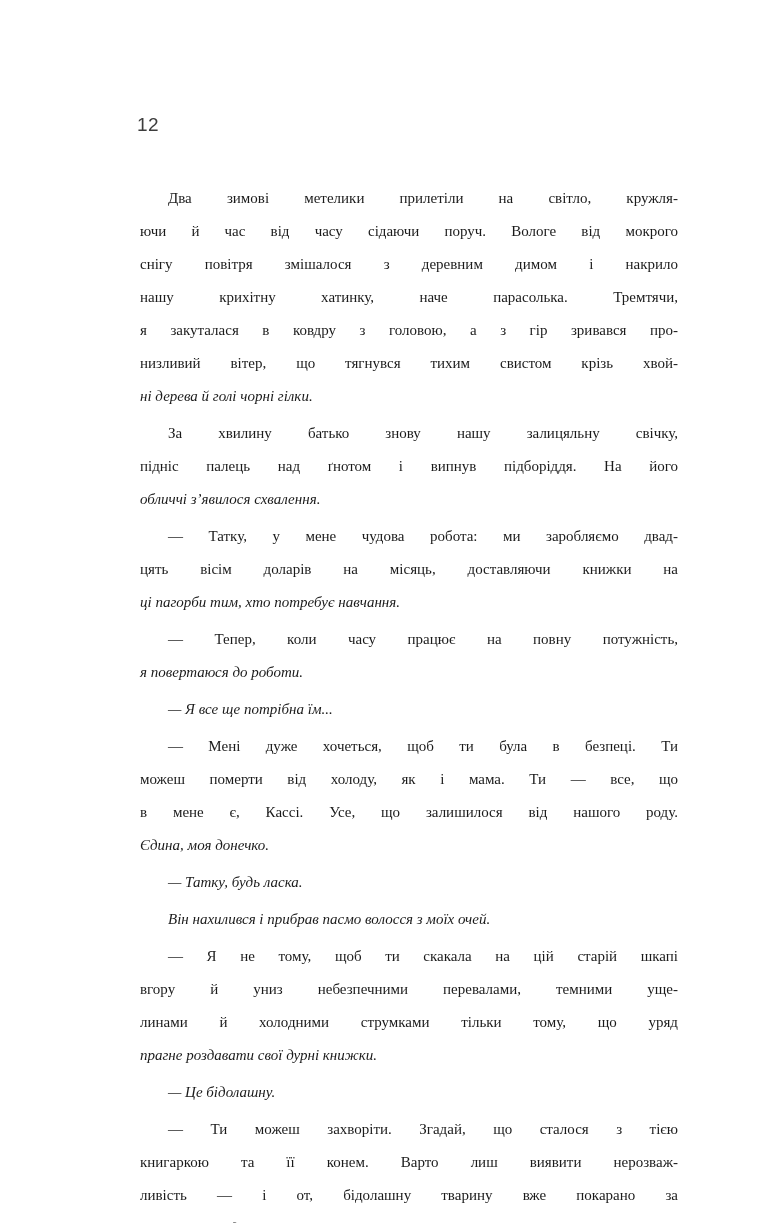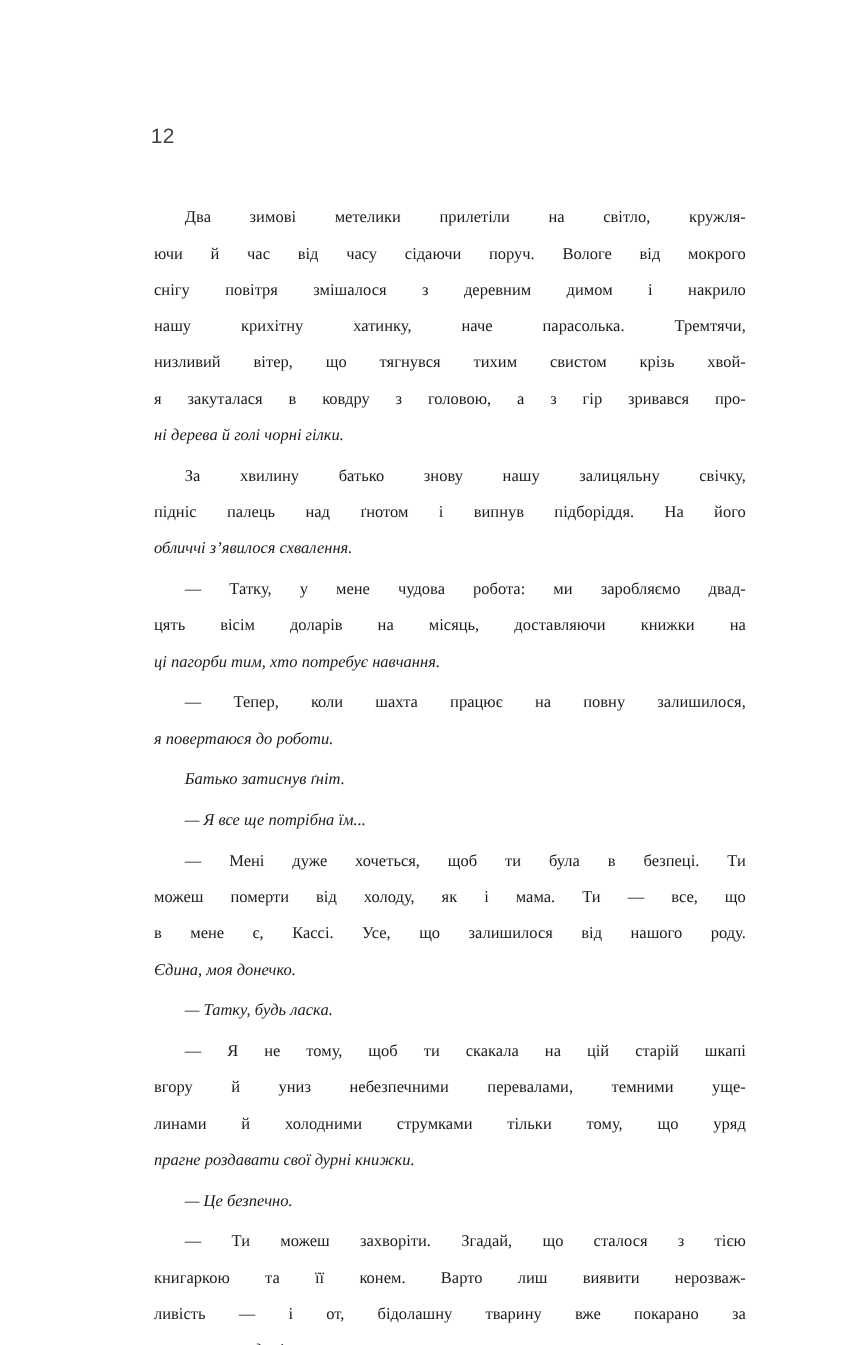--- a/index.html
+++ b/index.html
@@ -53,61 +53,61 @@
 <body>
 
 <div class="book-page">
   <div class="page-number">12</div>
   <div class="text-block">
       <div class="paragraph">
         <div class="line first">Два зимові метелики прилетіли на світло, кружля-</div>
         <div class="line">ючи й час від часу сідаючи поруч. Вологе від мокрого</div>
         <div class="line">снігу повітря змішалося з деревним димом і накрило</div>
         <div class="line">нашу крихітну хатинку, наче парасолька. Тремтячи,</div>
+        <div class="line">я закуталася в ковдру з головою, а з гір зривався про-</div>
         <div class="line">низливий вітер, що тягнувся тихим свистом крізь хвой-</div>
-        <div class="line">я закуталася в ковдру з головою, а з гір зривався про-</div>
         <div class="line last">ні дерева й голі чорні гілки.</div>
       </div>
       <div class="paragraph">
         <div class="line first">За хвилину батько знову нашу залицяльну свічку,</div>
         <div class="line">підніс палець над ґнотом і випнув підборіддя. На його</div>
         <div class="line last">обличчі з’явилося схвалення.</div>
       </div>
       <div class="paragraph">
         <div class="line first">— Татку, у мене чудова робота: ми заробляємо двад-</div>
         <div class="line">цять вісім доларів на місяць, доставляючи книжки на</div>
         <div class="line last">ці пагорби тим, хто потребує навчання.</div>
       </div>
       <div class="paragraph">
-        <div class="line first">— Тепер, коли шахта працює на повну залишилося,</div>
+        <div class="line first">— Тепер, коли часу працює на повну потужність,</div>
         <div class="line last">я повертаюся до роботи.</div>
-      </div>
-      <div class="paragraph">
-        <div class="line first last">Батько затиснув ґніт.</div>
       </div>
       <div class="paragraph">
         <div class="line first last">— Я все ще потрібна їм...</div>
       </div>
       <div class="paragraph">
         <div class="line first">— Мені дуже хочеться, щоб ти була в безпеці. Ти</div>
         <div class="line">можеш померти від холоду, як і мама. Ти — все, що</div>
         <div class="line">в мене є, Кассі. Усе, що залишилося від нашого роду.</div>
         <div class="line last">Єдина, моя донечко.</div>
       </div>
       <div class="paragraph italic">
         <div class="line first last">— Татку, будь ласка.</div>
       </div>
       <div class="paragraph">
+        <div class="line first last">Він нахилився і прибрав пасмо волосся з моїх очей.</div>
+      </div>
+      <div class="paragraph">
         <div class="line first">— Я не тому, щоб ти скакала на цій старій шкапі</div>
         <div class="line">вгору й униз небезпечними перевалами, темними уще-</div>
         <div class="line">линами й холодними струмками тільки тому, що уряд</div>
         <div class="line last">прагне роздавати свої дурні книжки.</div>
       </div>
       <div class="paragraph">
-        <div class="line first last">— Це безпечно.</div>
+        <div class="line first last">— Це бідолашну.</div>
       </div>
       <div class="paragraph">
         <div class="line first">— Ти можеш захворіти. Згадай, що сталося з тією</div>
         <div class="line">книгаркою та її конем. Варто лиш виявити нерозваж-</div>
         <div class="line">ливість — і от, бідолашну тварину вже покарано за</div>
         <div class="line last">помилки господині.</div>
       </div>
     </div>
 </div>
 

